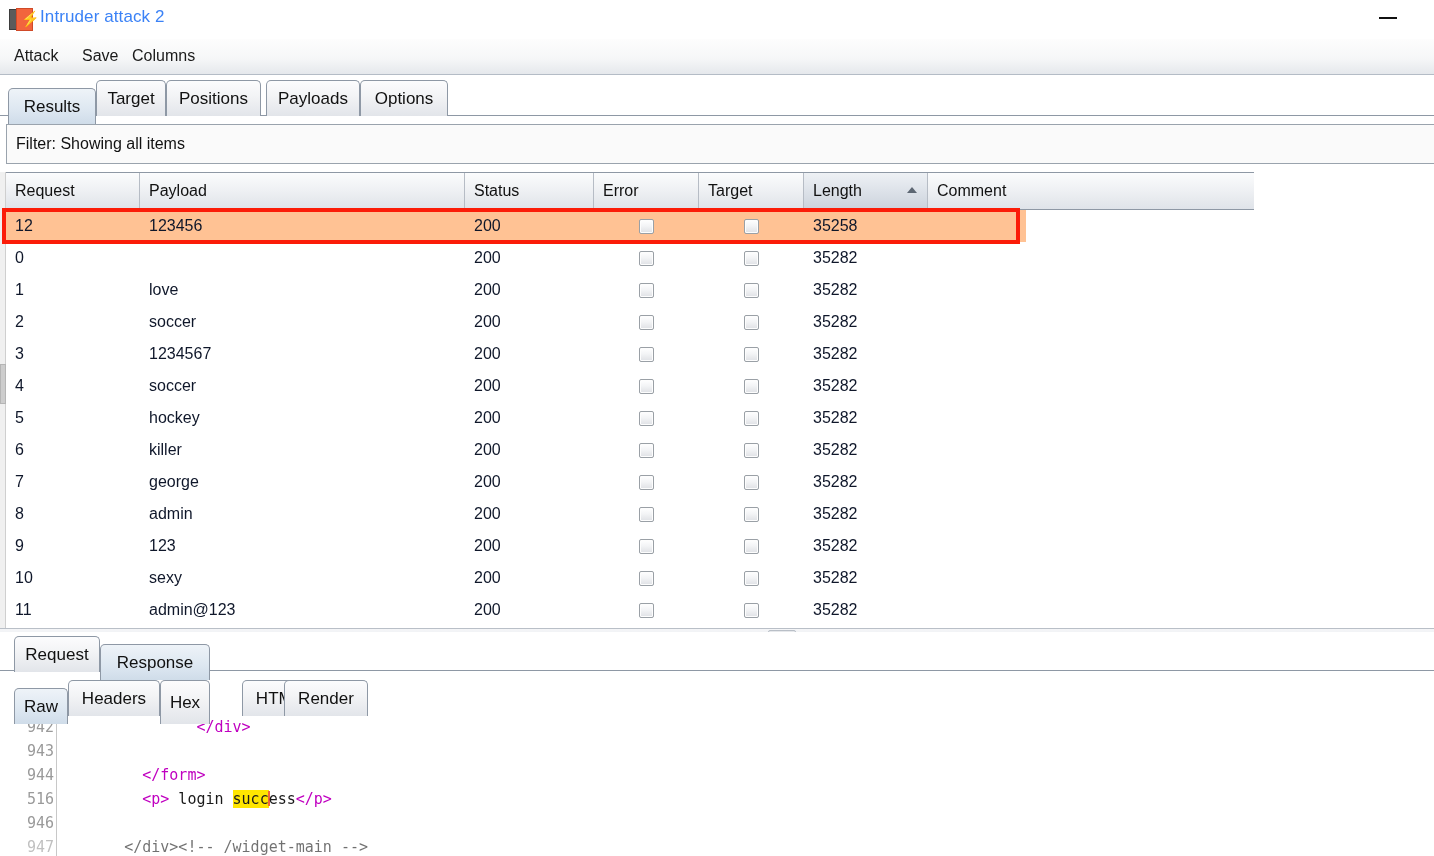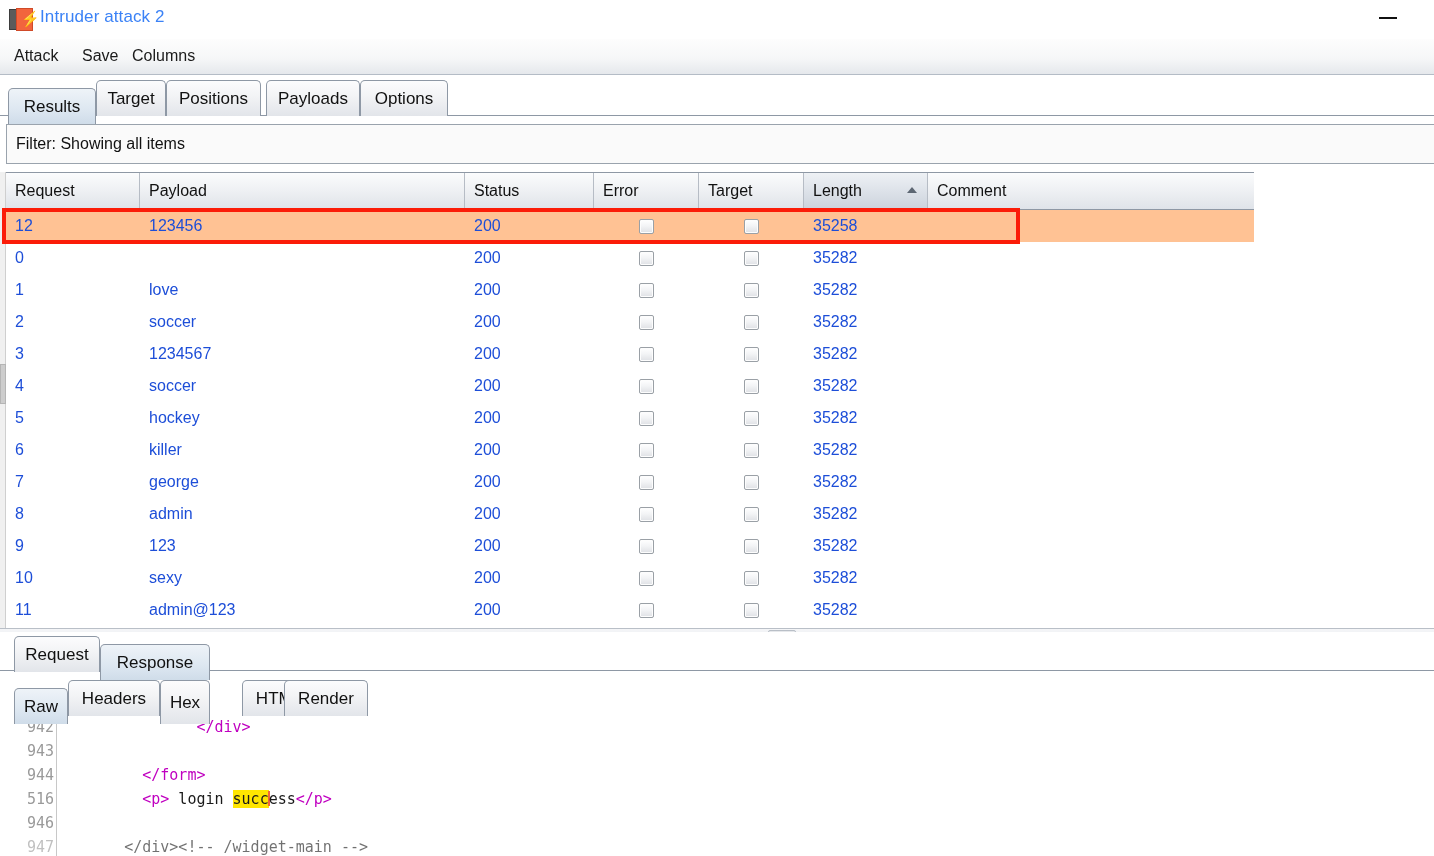--- a/index.html
+++ b/index.html
@@ -128,22 +128,22 @@
   #th-request { left:0px;   width:134px; }
   #th-payload { left:134px; width:325px; }
   #th-status  { left:459px; width:129px; }
   #th-error   { left:588px; width:105px; }
   #th-timeout { left:693px; width:105px; }
   #th-length  { left:798px; width:124px; }
   #th-comment { left:922px; width:326px; border-right:none; }
 
   .tbody { position:absolute; left:6px; top:210px; width:1248px; height:418px; }
   .row {
-    position:absolute; left:0; width:1248px; height:32px;
-    font-size:16px; color:#1d4ed8; cursor:default;
+    position:absolute; left:0; width:1020px; height:32px;
+    font-size:16px; color:#0f172a; cursor:default;
   }
   .row.hl { background:#ffc294; }
   .cell { position:absolute; top:0; height:32px; display:flex; align-items:center; }
   .c-request { left:9px;   width:125px; }
   .c-payload { left:143px; width:316px; }
   .c-status  { left:468px; width:120px; }
   .c-error   { left:588px; width:105px; justify-content:center; }
   .c-timeout { left:693px; width:105px; justify-content:center; }
   .c-length  { left:807px; width:115px; }
   .c-comment { left:931px; width:317px; }

